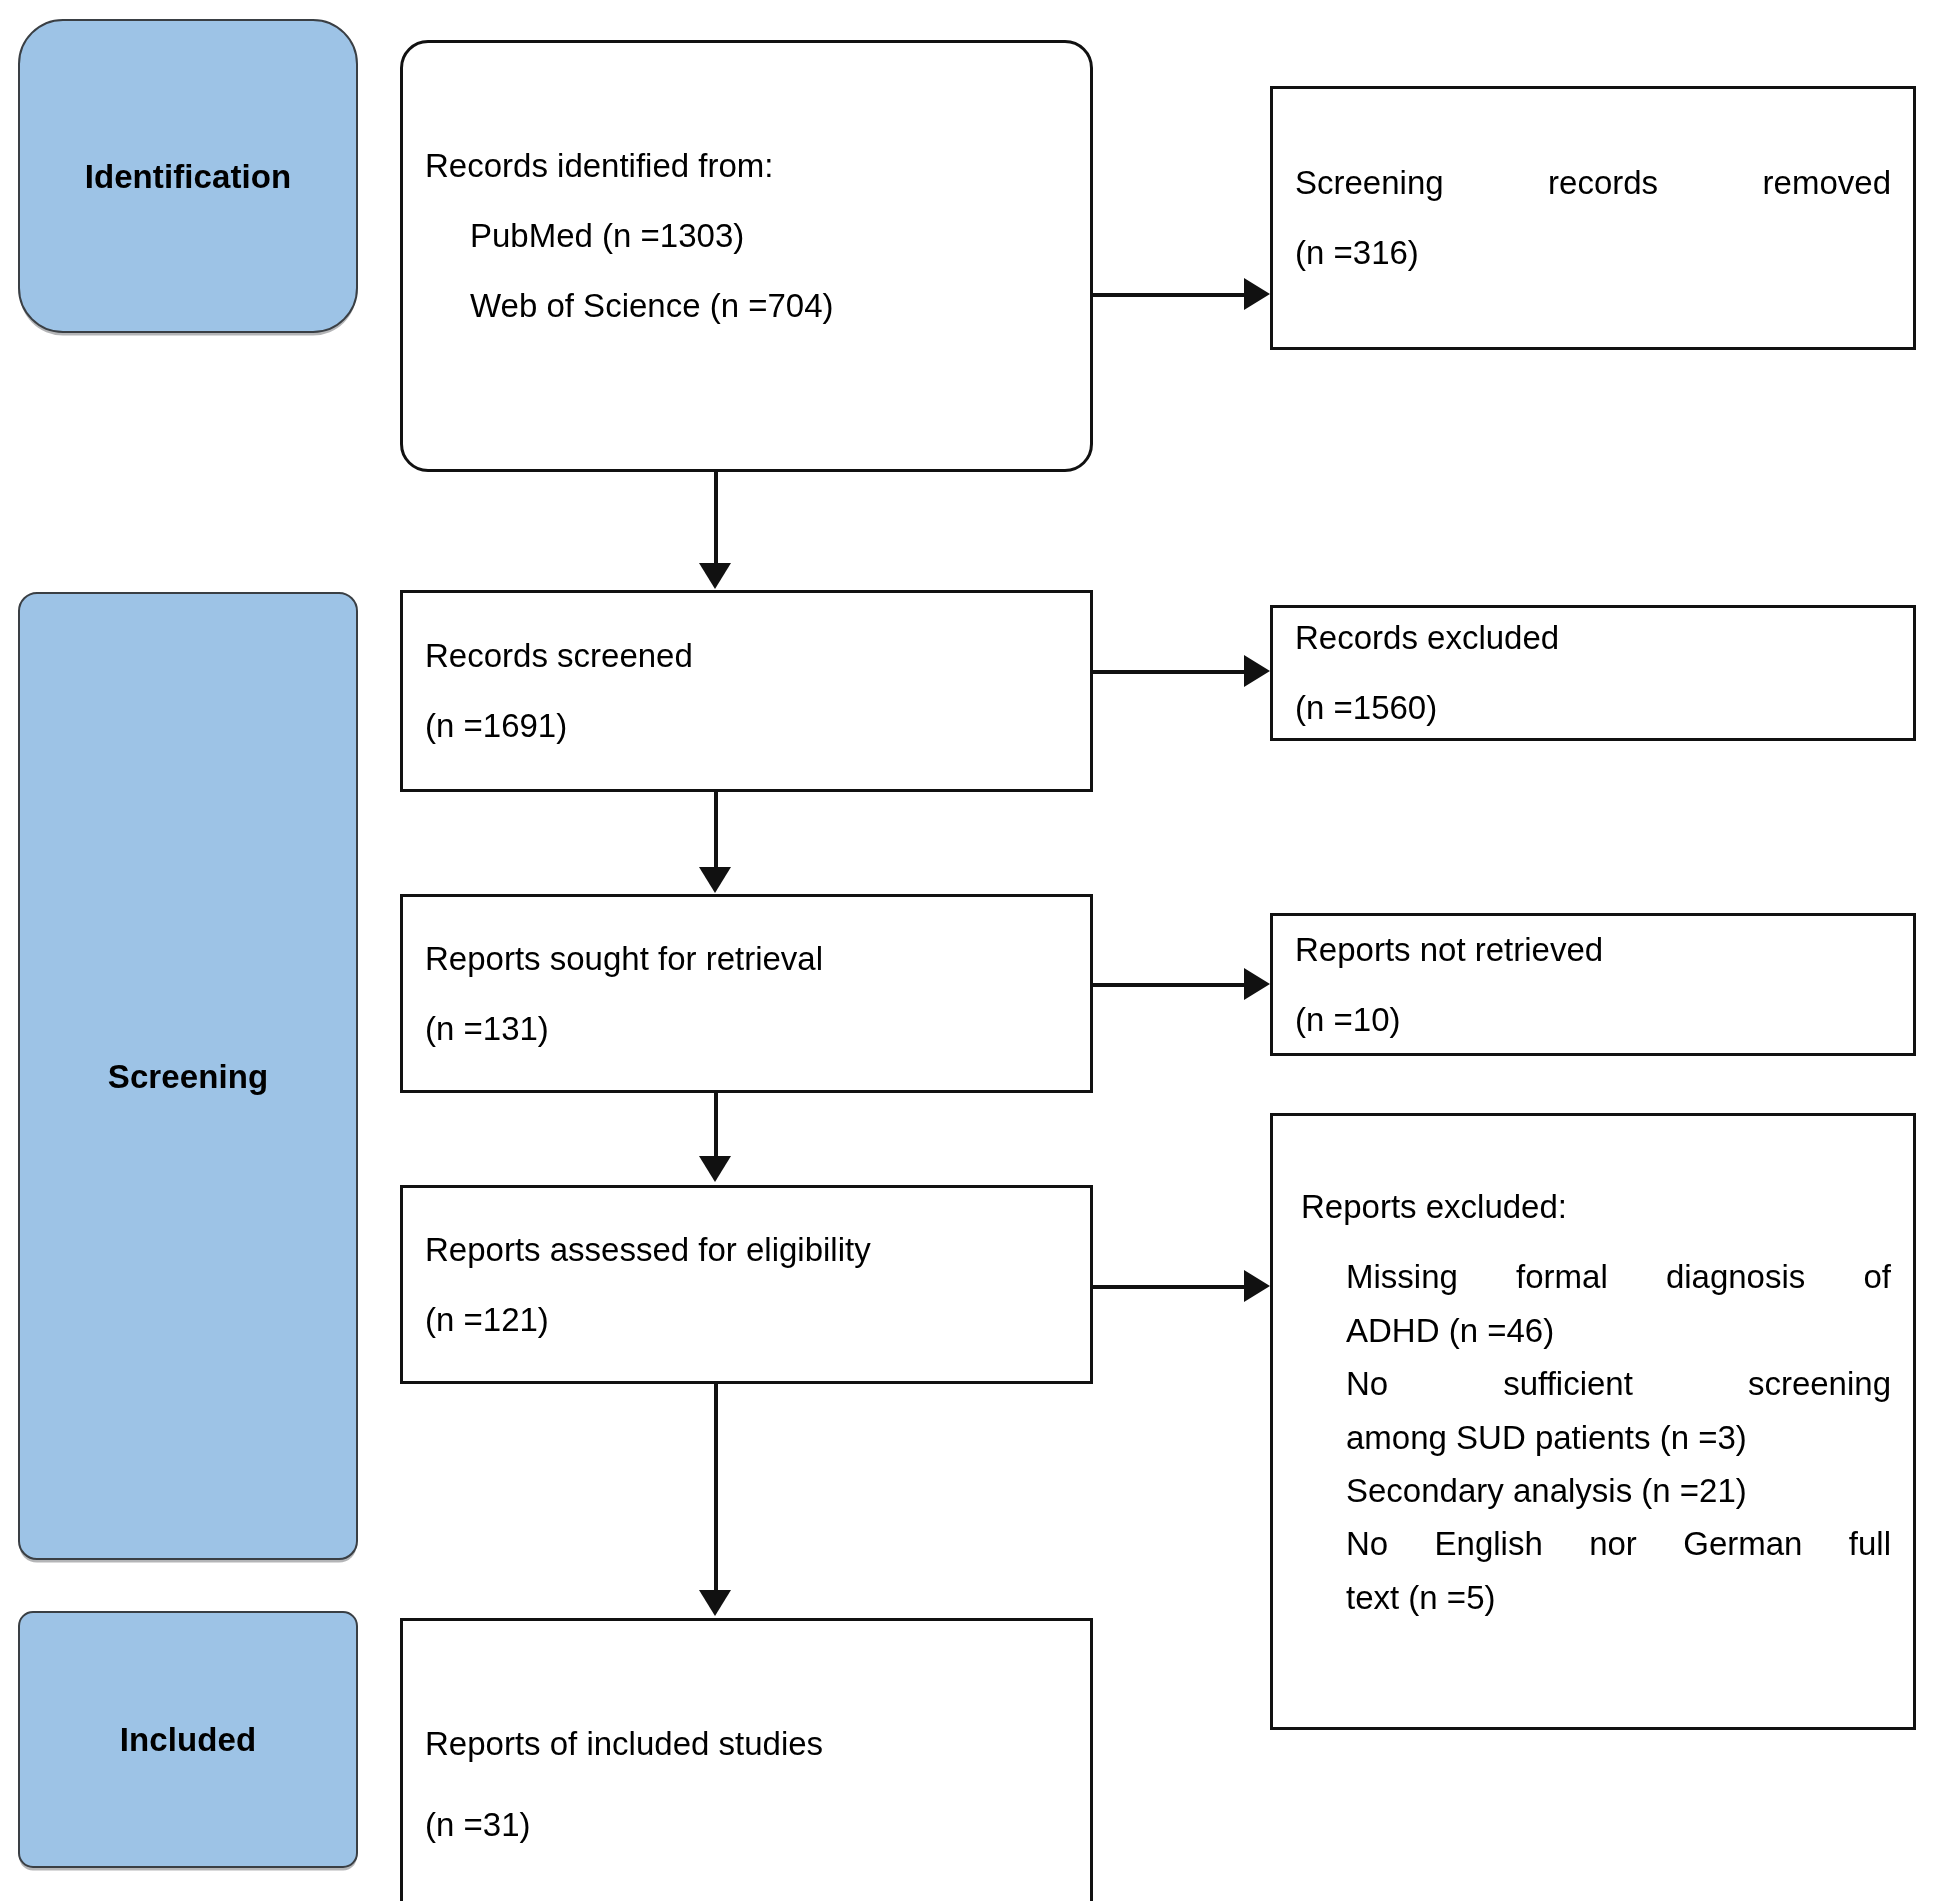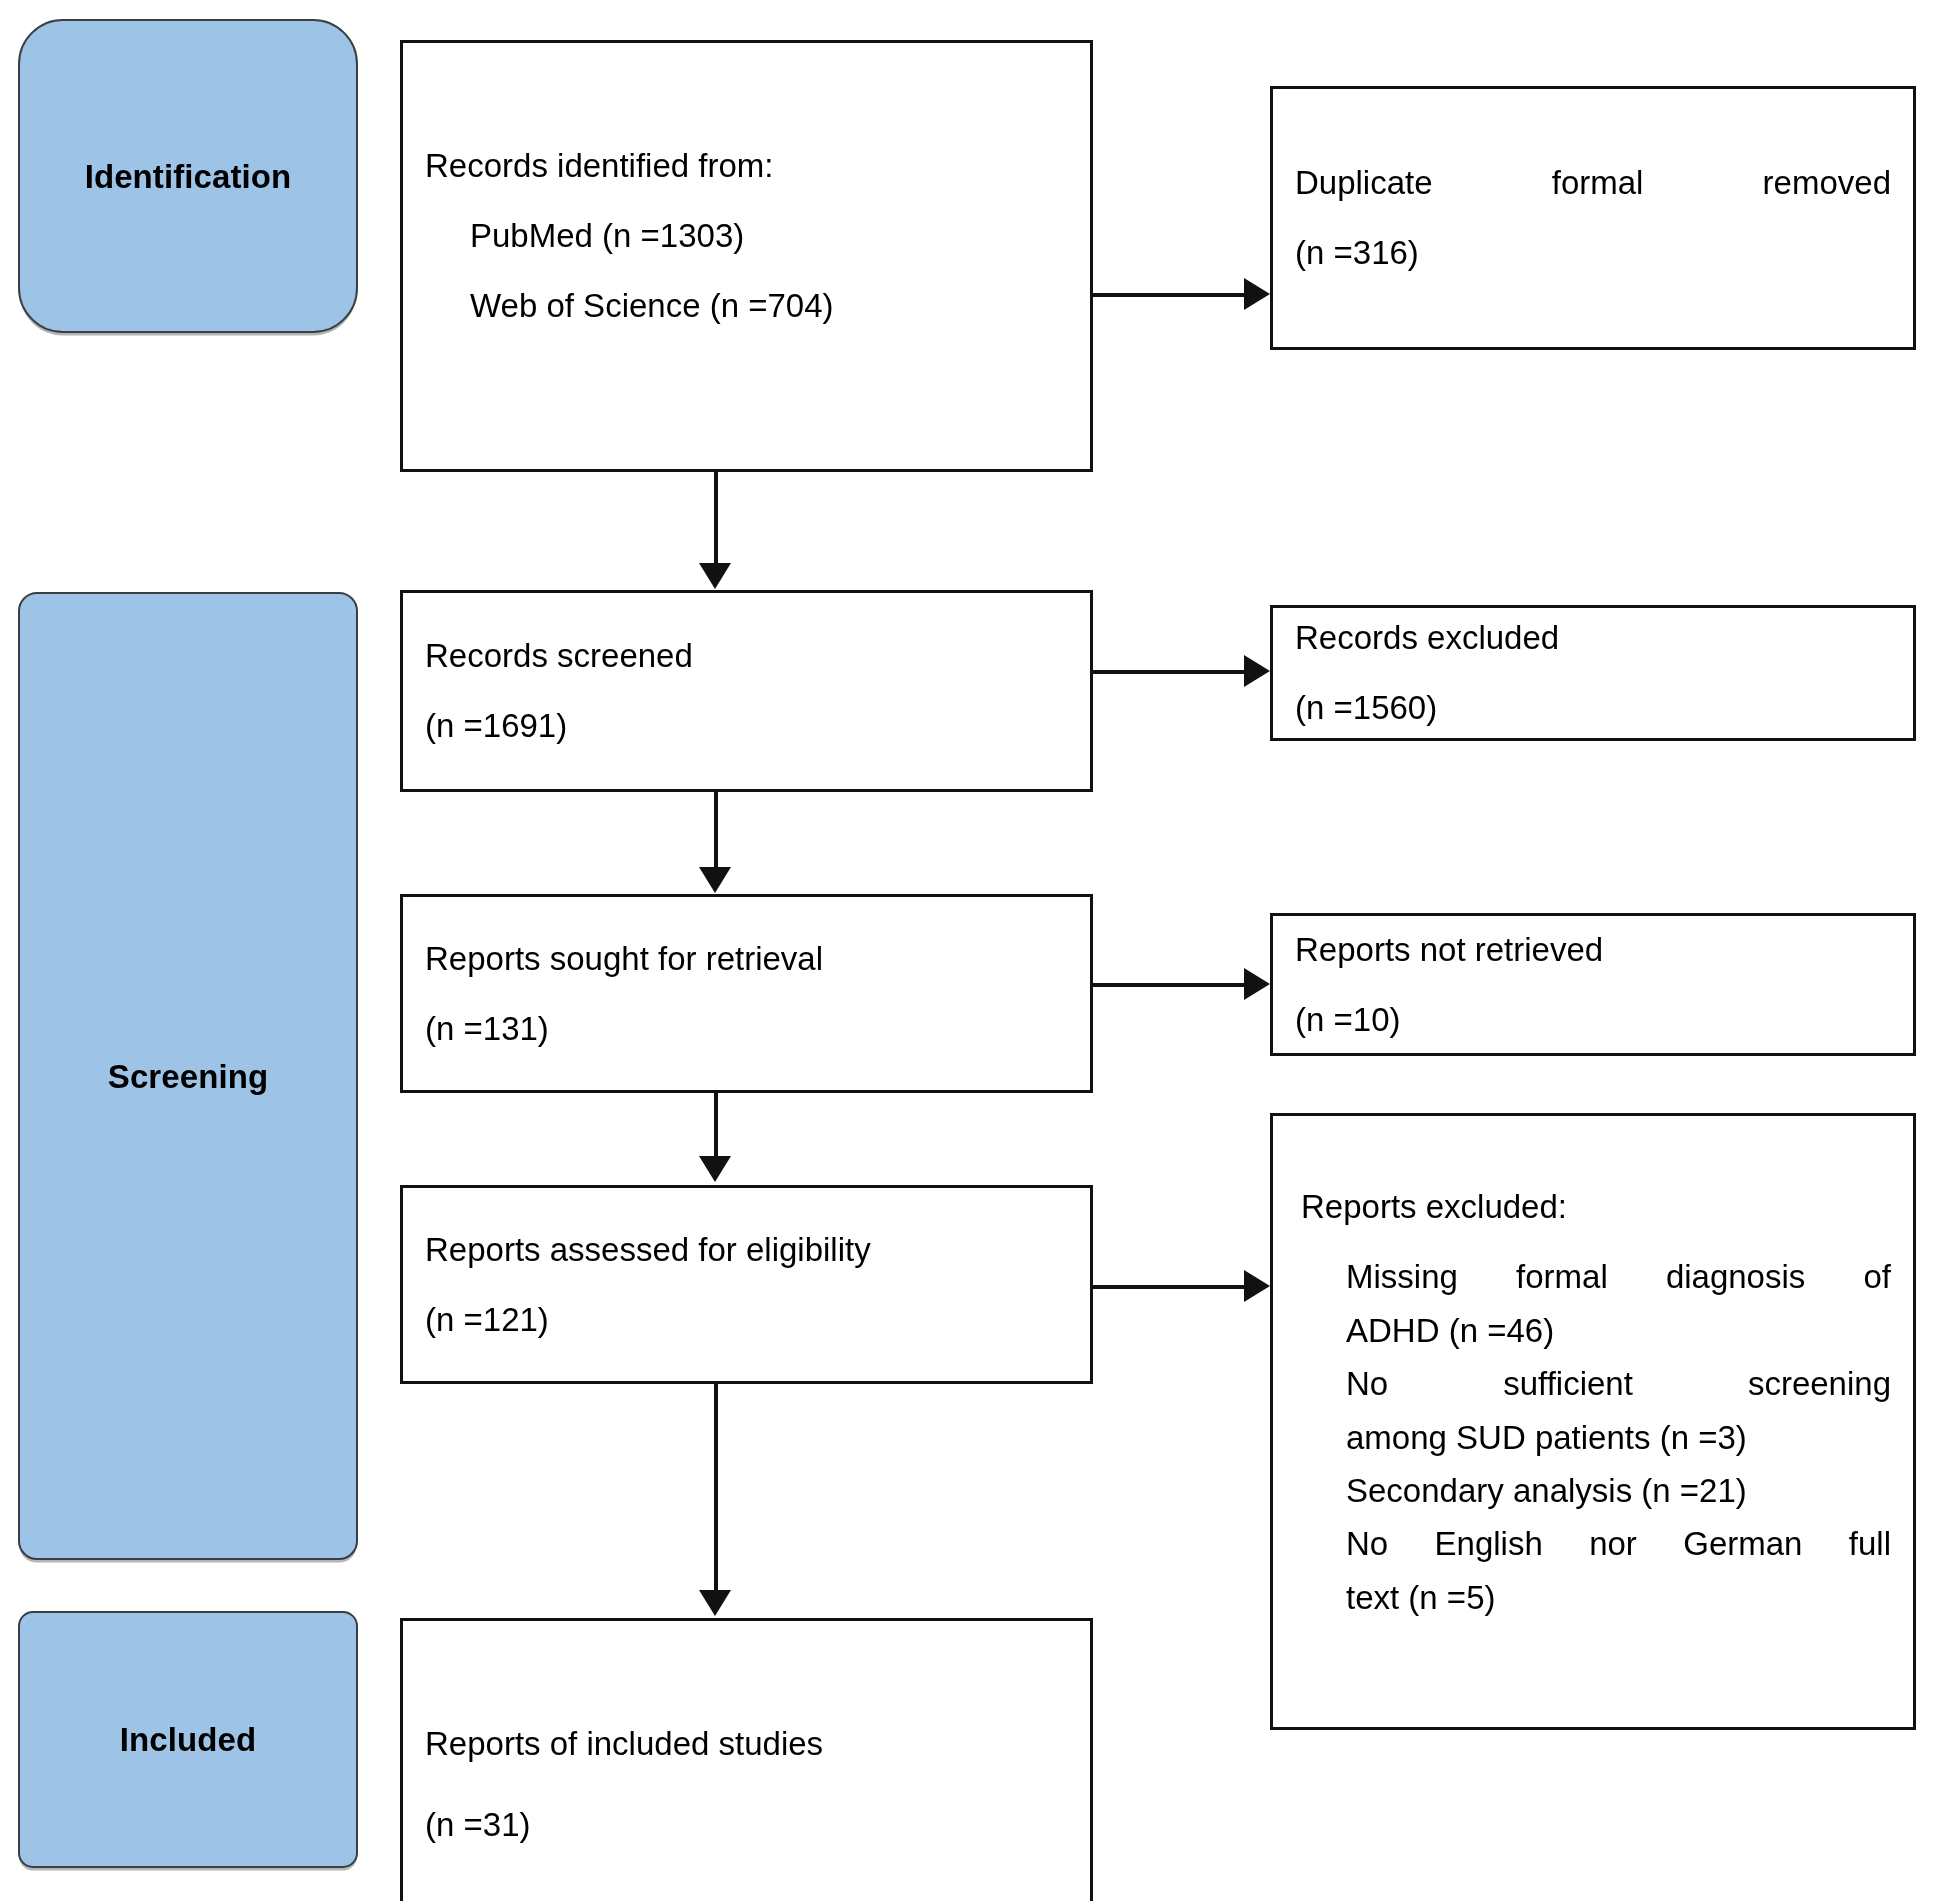--- a/index.html
+++ b/index.html
@@ -102,21 +102,21 @@
   </div>
 
   <div class="stage-pill" style="left:18px;top:592px;width:340px;height:968px;border-radius:19px;">
     <span>Screening</span>
   </div>
 
   <div class="stage-pill" style="left:18px;top:1611px;width:340px;height:257px;border-radius:15px;">
     <span>Included</span>
   </div>
 
-  <div class="flow-box align-top pad-top-xl" style="left:400px;top:40px;width:693px;height:432px;">
+  <div class="flow-box align-top pad-top-xl" style="left:400px;top:40px;width:693px;height:432px;border-radius:28px;">
     <p>Records identified from:</p>
     <div class="gap-sm"></div>
     <p class="indent">PubMed (n =1303)</p>
     <div class="gap-sm"></div>
     <p class="indent">Web of Science (n =704)</p>
   </div>
 
   <div class="flow-box" style="left:400px;top:590px;width:693px;height:202px;">
     <p>Records screened</p>
     <div class="gap-sm"></div>
@@ -135,21 +135,21 @@
     <p>(n =121)</p>
   </div>
 
   <div class="flow-box" style="left:400px;top:1618px;width:693px;height:332px;">
     <p>Reports of included studies</p>
     <div class="gap-md"></div>
     <p>(n =31)</p>
   </div>
 
   <div class="flow-box" style="left:1270px;top:86px;width:646px;height:264px;">
-    <p class="just">Duplicate formal removed</p>
+    <p class="just">Screening records removed</p>
     <div class="gap-sm"></div>
     <p>(n =316)</p>
   </div>
 
   <div class="flow-box" style="left:1270px;top:605px;width:646px;height:136px;">
     <p>Records excluded</p>
     <div class="gap-sm"></div>
     <p>(n =1560)</p>
   </div>
 

